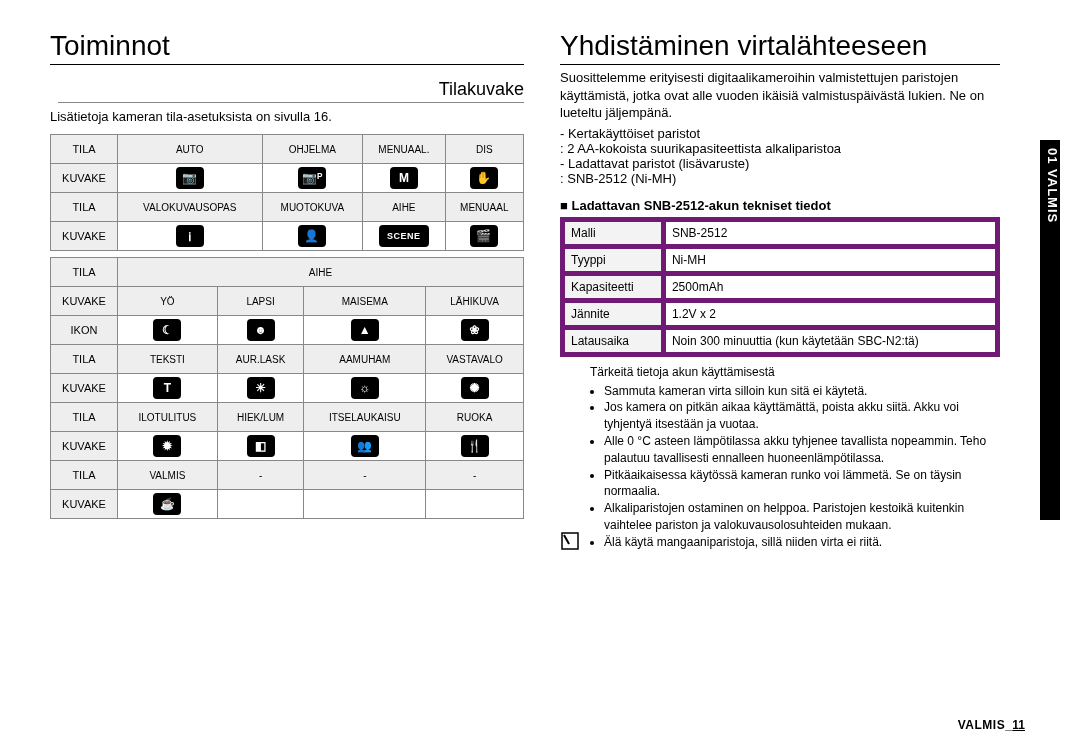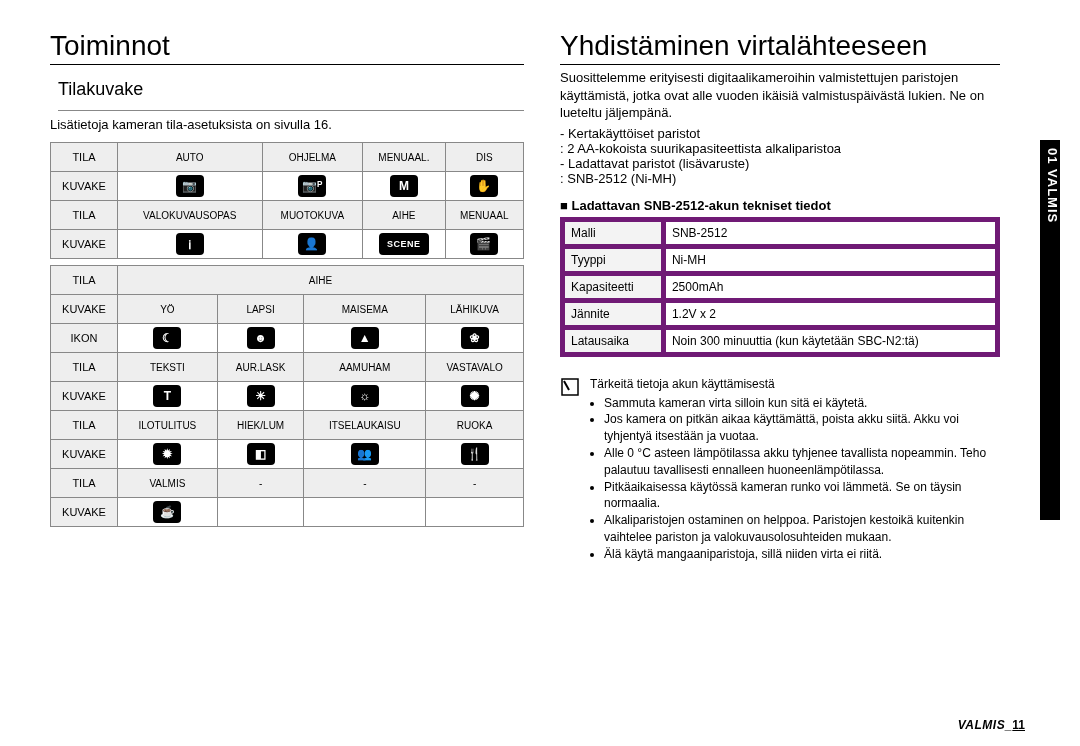--- a/index.html
+++ b/index.html
@@ -32,21 +32,22 @@
     font-weight: 400;
     margin: 0 0 4px 0;
     border-bottom: 1px solid #000;
     padding-bottom: 2px;
   }
   h2 {
     font-size: 18px;
     font-weight: 400;
     margin: 14px 0 2px 8px;
     border-bottom: 1px solid #888;
-    padding-bottom: 10px;
+    padding-bottom: 2px;
+    text-align: right;
   }
   .lead {
     font-size: 13px;
     margin: 6px 0 10px 0;
   }
 
   table.mode {
     border-collapse: collapse;
     width: 100%;
     font-size: 11px;
@@ -102,24 +103,24 @@
     padding: 4px 6px;
     text-align: left;
     background: #f3f3f3;
   }
   table.spec td.val { background: #fff; }
 
   .note { font-size: 13px; margin: 10px 0; }
 
   .infobox {
     display: flex;
-    align-items: flex-start;
+    align-items: flex-end;
     gap: 10px;
     font-size: 12px;
-    margin-top: 20px;
+    margin-top: 8px;
   }
   .infobox svg { flex-shrink: 0; }
   .infobox ul {
     margin: 4px 0 0 0;
     padding-left: 14px;
     line-height: 1.4;
   }
   .infobox .intro { margin: 0; }
 
   .sidetab {
@@ -139,21 +140,21 @@
     box-sizing: border-box;
     letter-spacing: 1px;
   }
 
   .footer {
     position: absolute;
     bottom: 14px;
     right: 55px;
     font-size: 12px;
   }
-  .footer .label { font-weight: bold; letter-spacing: .5px; font-style: italic; }
+  .footer .label { font-weight: bold; letter-spacing: .5px; }
   .footer .num { font-weight: bold; text-decoration: underline; }
 </style>
 </head>
 <body>
 
 <div class="page">
 
   <div class="col">
     <h1>Toiminnot</h1>
     <h2>Tilakuvake</h2>

